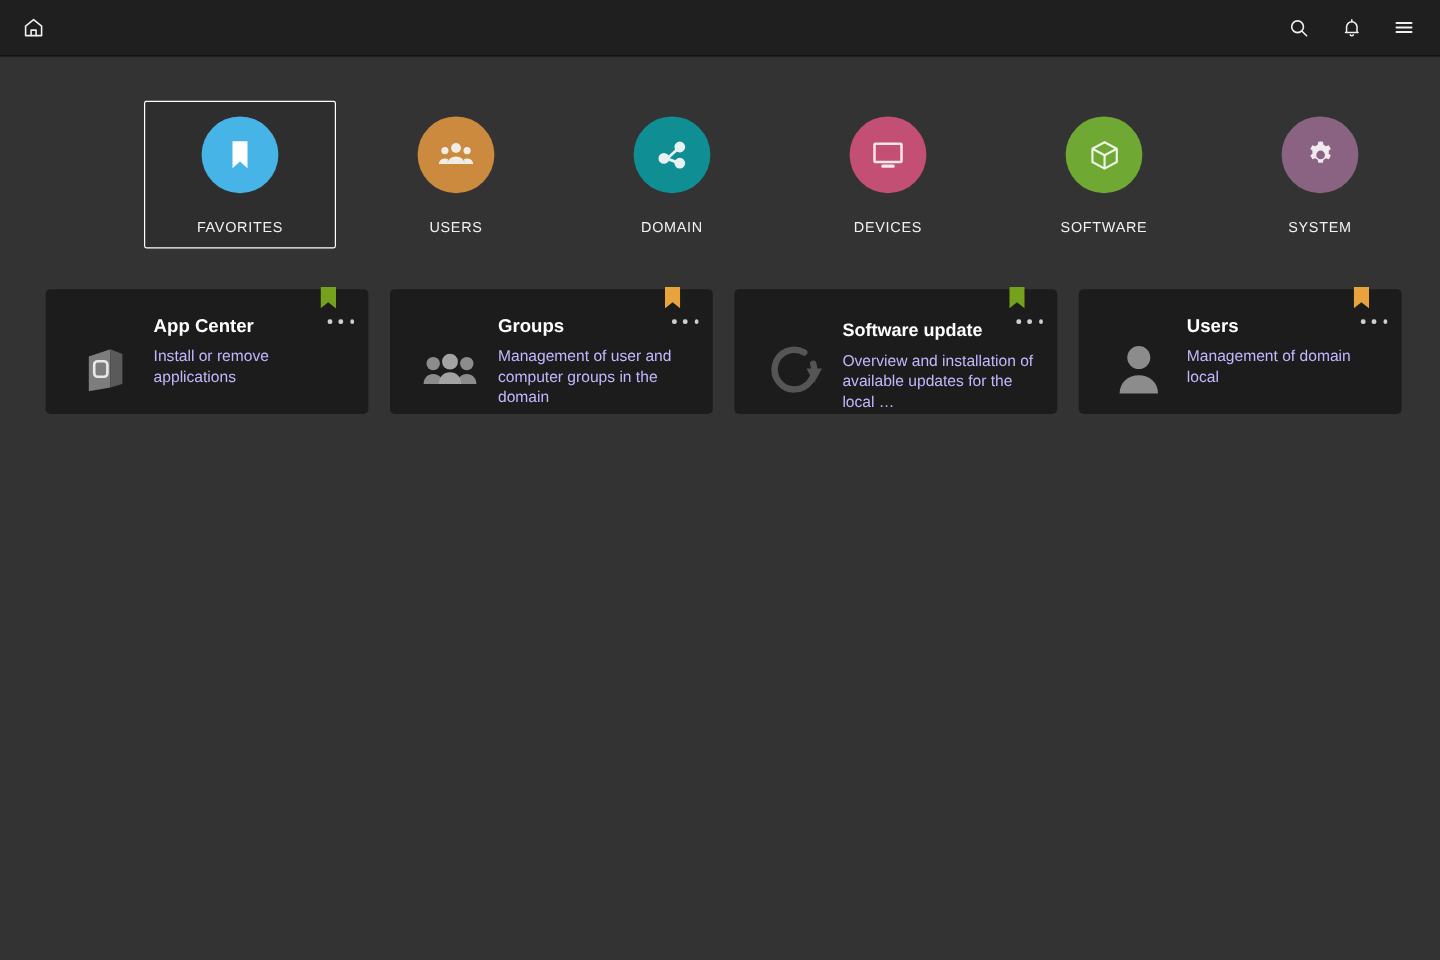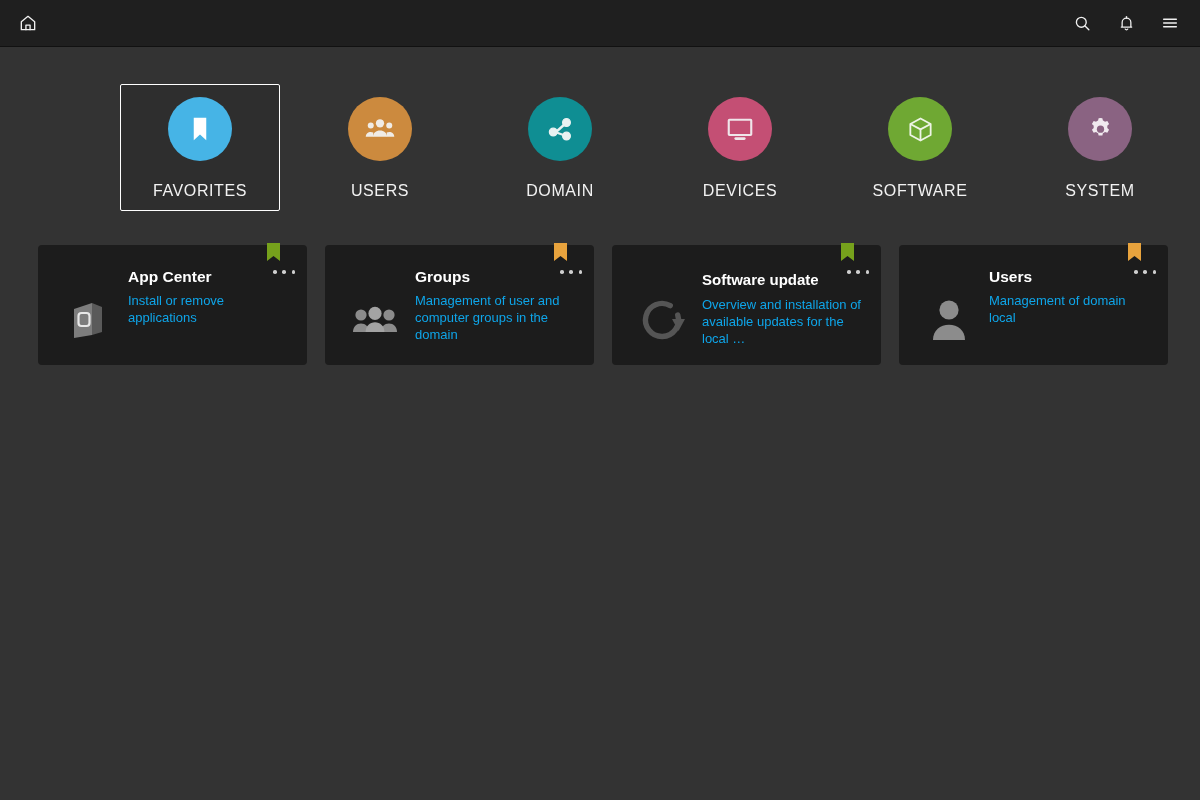--- a/index.html
+++ b/index.html
@@ -57,38 +57,38 @@
     border-color: #ffffff;
     background: #2e2e2e;
   }
   .cat-circle {
     width: 64px; height: 64px;
     border-radius: 50%;
     display: flex; align-items: center; justify-content: center;
   }
   .cat-label {
     margin-top: 21px;
-    font-size: 16px;
+    font-size: 12px;
     letter-spacing: 0.6px;
     color: #f2f2f2;
     font-weight: 400;
     text-transform: uppercase;
     white-space: nowrap;
   }
 
   
   .cards {
     display: flex;
     padding: 34px 0 0 38px;
     gap: 18px;
   }
   .card {
     position: relative;
     width: 269px;
-    height: 120px;
+    height: 104px;
     background: #1c1c1c;
     border-radius: 4px;
     padding: 18px 14px 14px 14px;
     display: flex;
     cursor: pointer;
     overflow: visible;
   }
   .card-icon {
     width: 72px;
     min-width: 72px;
@@ -108,21 +108,21 @@
     color: #ffffff;
     line-height: 18px;
     margin: 5px 0 6px 0;
     white-space: nowrap;
     overflow: hidden;
   }
   .card-title.small { font-size: 15px; margin-top: 8px; margin-bottom: 7px; }
   .card-desc {
     font-size: 13px;
     line-height: 17px;
-    color: #0ea5e9;
+    color: #c4b5fd;
   }
   .card-menu {
     position: absolute;
     top: 19px;
     right: 12px;
     width: 22px; height: 16px;
     display: flex; align-items: center; justify-content: space-between;
     cursor: pointer;
   }
   .card-menu i {

